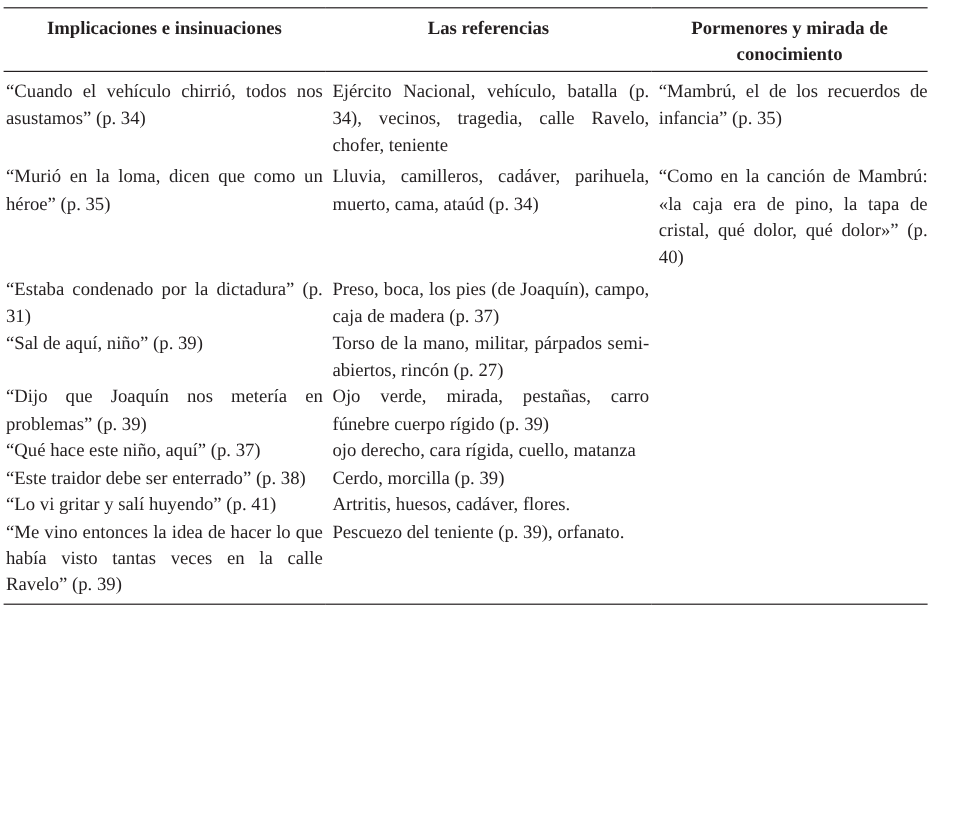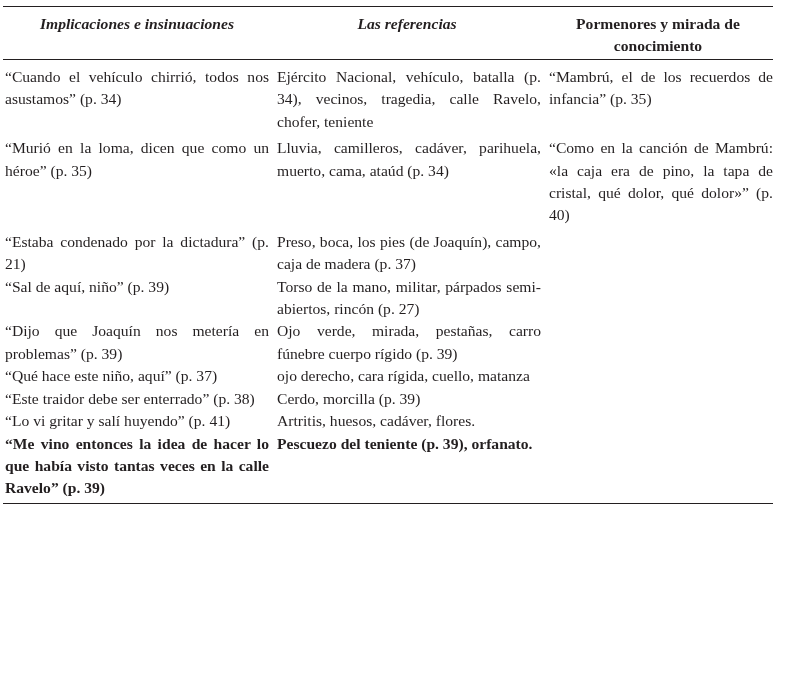--- a/index.html
+++ b/index.html
@@ -36,36 +36,36 @@
       border-bottom: 1.5px solid #231f20;
     }
     th {
       font-weight: bold;
       text-align: center;
       vertical-align: top;
       padding: 6px 2px 2px 2px;
       font-size: 15.6px;
       line-height: 22px;
     }
-    th.h1 { padding-bottom: 23px; font-style: italic; }
+    th.h1 { padding-bottom: 23px; }
     tbody tr:last-child {
       border-bottom: 1.5px solid #231f20;
     }
     td {
       vertical-align: top;
       text-align: justify;
       text-align-last: left;
       padding: 0 2px 0 2px;
       hyphens: manual;
     }
     tbody tr.first td { padding-top: 6px; margin-left: 44px; }
     tbody tr.r-pad td { padding-bottom: 4px; }
     td.c2cell { padding-left: 6px; }
     td.c3cell { padding-left: 6px; padding-right: 0; }
-    tbody tr.last td { padding-bottom: 3px; font-weight: bold; }
+    tbody tr.last td { padding-bottom: 3px; }
   </style>
 </head>
 <body>
 
 <div class="table-wrap">
   <table>
     <colgroup>
       <col class="c1">
         <col class="c2">
         <col class="c3">
@@ -82,21 +82,21 @@
         <td>“Cuando el vehículo chirrió, todos nos asustamos” (p. 34)</td>
         <td class="c2cell">Ejército Nacional, vehículo, batalla (p. 34), vecinos, tragedia, calle Ravelo, chofer, teniente</td>
         <td class="c3cell">“Mambrú, el de los recuerdos de infancia” (p. 35)</td>
       </tr>
       <tr class="r-pad">
         <td>“Murió en la loma, dicen que como un héroe” (p. 35)</td>
         <td class="c2cell">Lluvia, camilleros, cadáver, parihuela, muerto, cama, ataúd (p. 34)</td>
         <td class="c3cell">“Como en la canción de Mambrú: «la caja era de pino, la tapa de cristal, qué dolor, qué dolor»” (p. 40)</td>
       </tr>
       <tr>
-        <td>“Estaba condenado por la dictadura” (p. 21)</td>
+        <td>“Estaba condenado por la dictadura” (p. 31)</td>
         <td class="c2cell">Preso, boca, los pies (de Joaquín), campo, caja de madera (p. 37)</td>
         <td class="c3cell"></td>
       </tr>
       <tr>
         <td>“Sal de aquí, niño” (p. 39)</td>
         <td class="c2cell">Torso de la mano, militar, párpados semi-abiertos, rincón (p. 27)</td>
         <td class="c3cell"></td>
       </tr>
       <tr>
         <td>“Dijo que Joaquín nos metería en problemas” (p. 39)</td>

